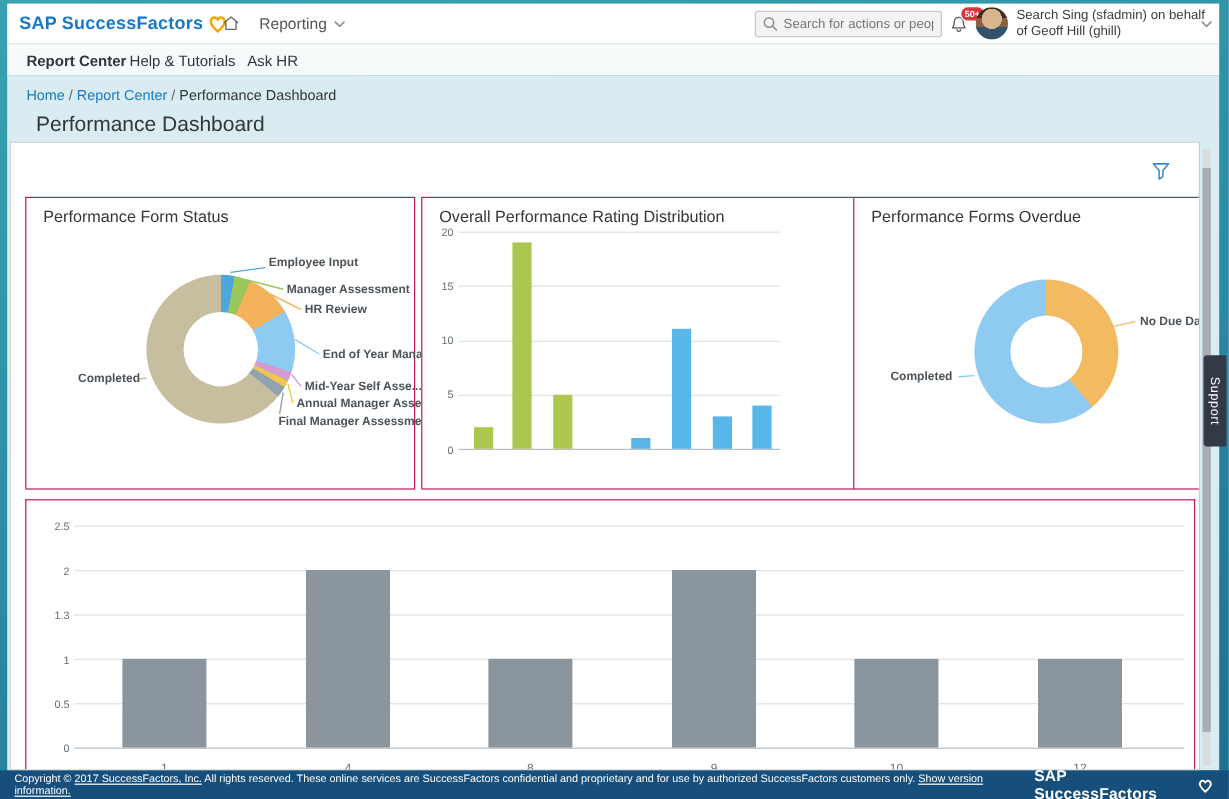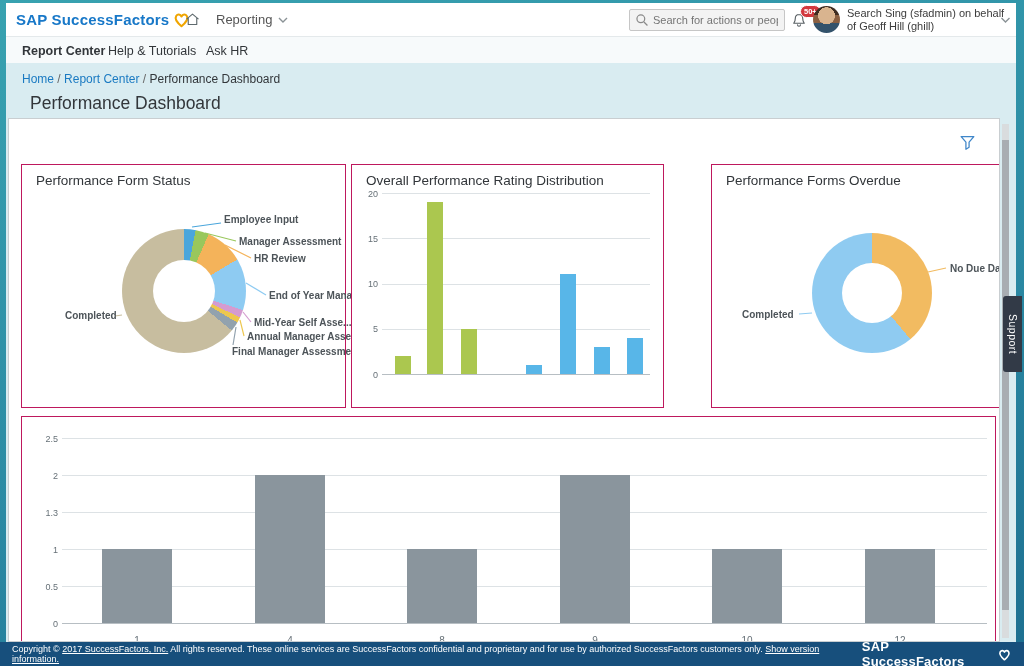--- a/index.html
+++ b/index.html
@@ -52,21 +52,21 @@
   .page-title { position:absolute; left:24px; top:30px; font-size:17.5px; color:#32363a; }
 
   
   .panel { position:absolute; left:8px; top:118px; width:992px; height:524px; background:#fff;
            border:1px solid #c9ced1; overflow:hidden; }
   .funnel { position:absolute; right:22px; top:14px; cursor:pointer; }
 
   .card { position:absolute; background:#fff; border:1px solid #be185d; }
   .card-title { position:absolute; left:14px; top:8px; font-size:13.5px; color:#32363a; }
   #card1 { left:12px; top:45px;  width:325px; height:244px; }
-  #card2 { left:342px; top:45px; width:313px; height:244px; }
+  #card2 { left:342px; top:45px; width:361px; height:244px; }
   #card3 { left:662px; top:45px; width:325px; height:244px;margin-left:40px; }
   #card4 { left:12px; top:297px; width:975px; height:280px; border-bottom:none; }
 
   .donut { position:absolute; border-radius:50%; }
   .donut::after { content:""; position:absolute; inset:25%; background:#fff; border-radius:50%; }
   .dlabel { position:absolute; font-size:10px; font-weight:bold; color:#4d5459; white-space:nowrap; }
   .lines { position:absolute; inset:0; pointer-events:none; }
 
   .plot { position:absolute; }
   .grid { position:absolute; left:0; right:0; height:1px; background:#dde2e5; }

